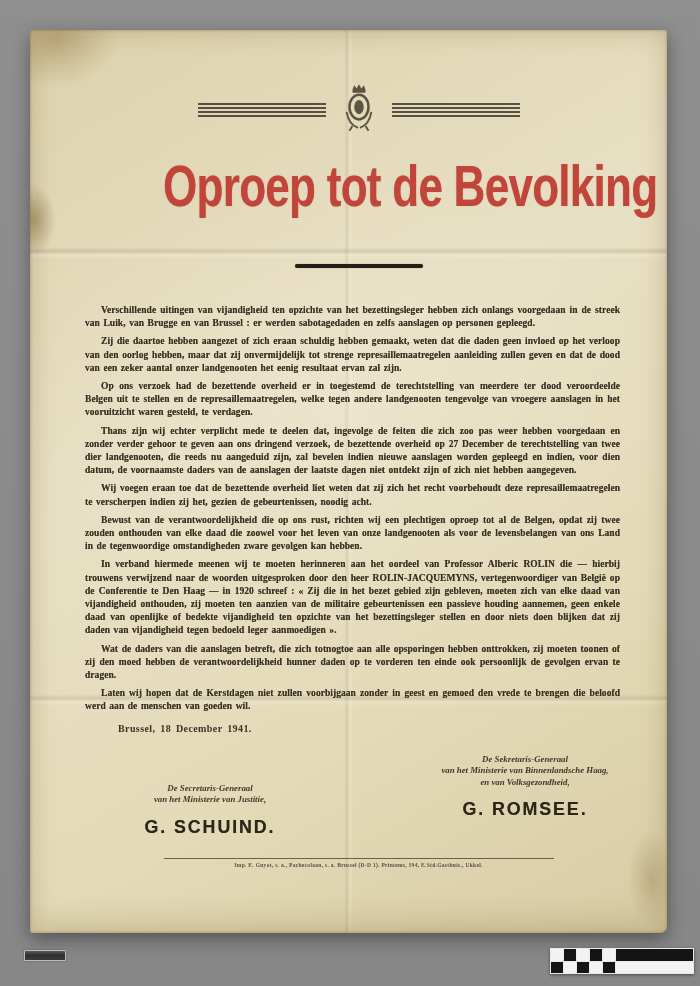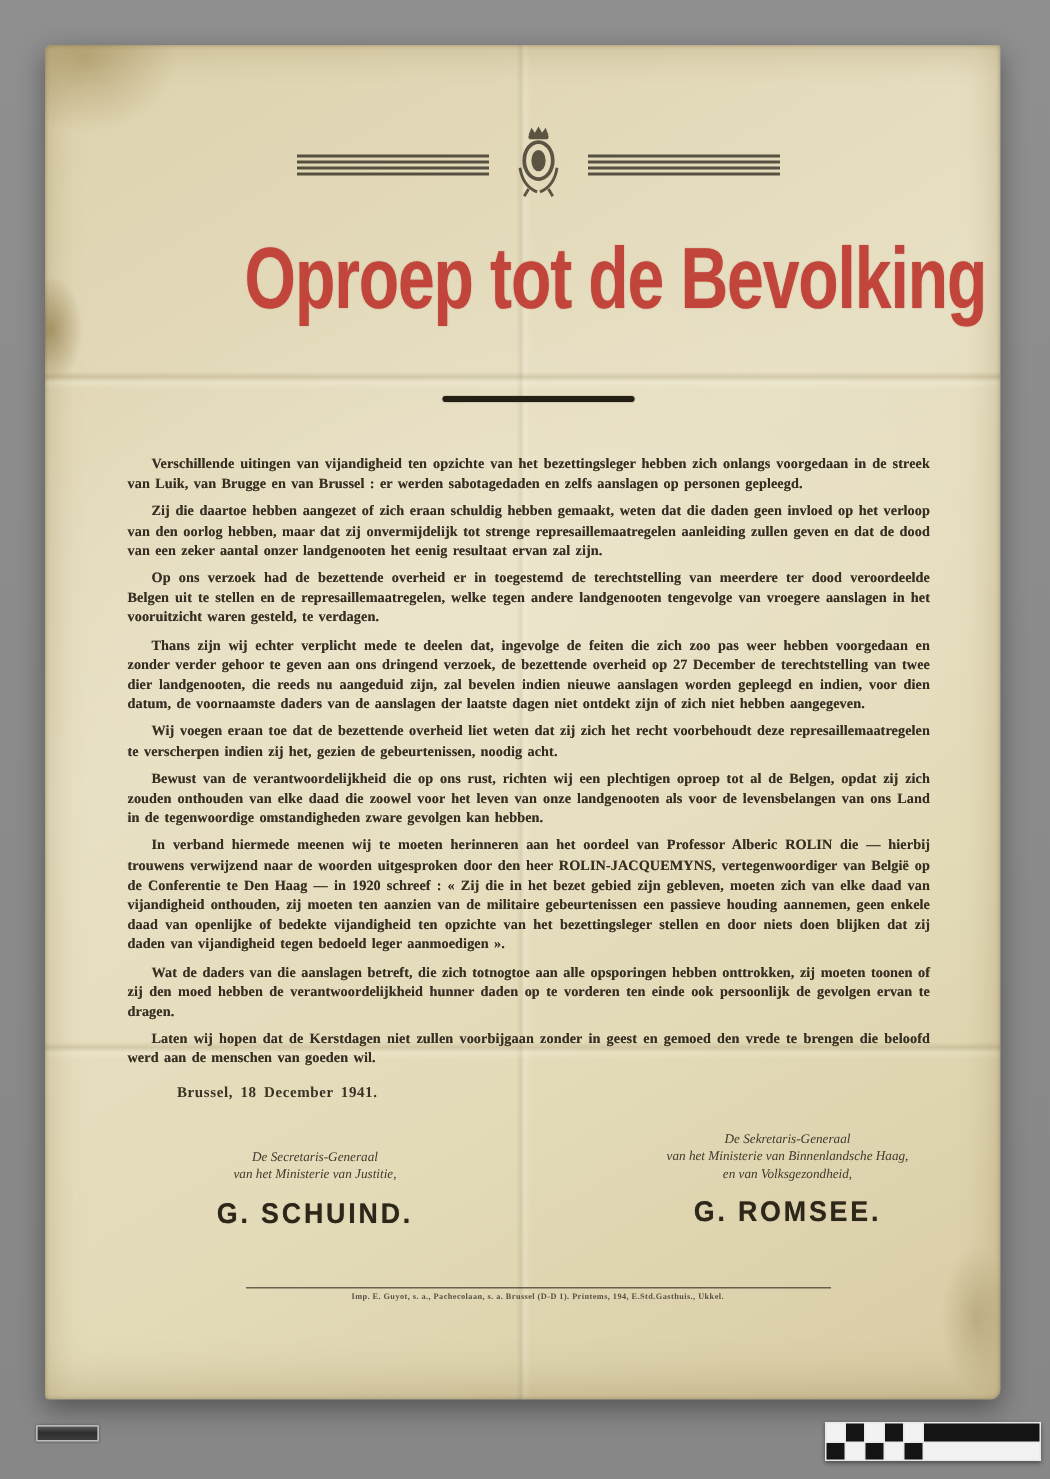--- a/index.html
+++ b/index.html
@@ -49,23 +49,23 @@
     text-align:justify;text-indent:16px;letter-spacing:.05px;word-spacing:1.1px;
     text-shadow:0 0 .4px rgba(55,45,30,.55);
   }
   .dateline{
     margin:9px 0 0 33px;font-size:10px;font-weight:bold;color:#3a3325;
     letter-spacing:.4px;word-spacing:2px;
   }
   
   .signatures{position:relative;height:88px;margin-top:8px;}
   .sig{position:absolute;text-align:center;color:#3f382b;}
-  .sig-left{left:0;top:24px;width:250px;}
+  .sig-left{left:0;top:41px;width:250px;}
   .sig-right{left:290px;top:12px;width:300px;}
-  .sig .fn{font-size:8.8px;font-style:italic;font-weight:normal;line-height:11.5px;}
+  .sig .fn{font-size:8.8px;font-style:italic;font-weight:bold;line-height:11.5px;}
   .sig .name{
     margin-top:10px;font-family:"Liberation Sans",sans-serif;font-weight:bold;
     font-size:19px;letter-spacing:2px;color:#2c2719;transform:scaleX(.94);
     transform-origin:center;text-shadow:0 0 .5px rgba(40,34,20,.6);
   }
   
   .imprint{margin-top:28px;text-align:center;}
   .imprint-rule{width:390px;height:1px;background:#4a4436;margin:0 auto;opacity:.8;}
   .imprint-text{margin-top:3px;font-size:5.5px;font-weight:bold;color:#565043;letter-spacing:.3px;}
   
@@ -125,21 +125,21 @@
     </div>
 
     <div class="divider"></div>
 
     <div class="body">
       <p>Verschillende uitingen van vijandigheid ten opzichte van het bezettingsleger hebben zich onlangs voorgedaan in de streek van Luik, van Brugge en van Brussel : er werden sabotagedaden en zelfs aanslagen op personen gepleegd.</p>
       <p>Zij die daartoe hebben aangezet of zich eraan schuldig hebben gemaakt, weten dat die daden geen invloed op het verloop van den oorlog hebben, maar dat zij onvermijdelijk tot strenge represaillemaatregelen aanleiding zullen geven en dat de dood van een zeker aantal onzer landgenooten het eenig resultaat ervan zal zijn.</p>
       <p>Op ons verzoek had de bezettende overheid er in toegestemd de terechtstelling van meerdere ter dood veroordeelde Belgen uit te stellen en de represaillemaatregelen, welke tegen andere landgenooten tengevolge van vroegere aanslagen in het vooruitzicht waren gesteld, te verdagen.</p>
       <p>Thans zijn wij echter verplicht mede te deelen dat, ingevolge de feiten die zich zoo pas weer hebben voorgedaan en zonder verder gehoor te geven aan ons dringend verzoek, de bezettende overheid op 27 December de terechtstelling van twee dier landgenooten, die reeds nu aangeduid zijn, zal bevelen indien nieuwe aanslagen worden gepleegd en indien, voor dien datum, de voornaamste daders van de aanslagen der laatste dagen niet ontdekt zijn of zich niet hebben aangegeven.</p>
       <p>Wij voegen eraan toe dat de bezettende overheid liet weten dat zij zich het recht voorbehoudt deze represaillemaatregelen te verscherpen indien zij het, gezien de gebeurtenissen, noodig acht.</p>
-      <p>Bewust van de verantwoordelijkheid die op ons rust, richten wij een plechtigen oproep tot al de Belgen, opdat zij zich zouden onthouden van elke daad die zoowel voor het leven van onze landgenooten als voor de levensbelangen van ons Land in de tegenwoordige omstandigheden zware gevolgen kan hebben.</p>
+      <p>Bewust van de verantwoordelijkheid die op ons rust, richten wij een plechtigen oproep tot al de Belgen, opdat zij twee zouden onthouden van elke daad die zoowel voor het leven van onze landgenooten als voor de levensbelangen van ons Land in de tegenwoordige omstandigheden zware gevolgen kan hebben.</p>
       <p>In verband hiermede meenen wij te moeten herinneren aan het oordeel van Professor Alberic ROLIN die — hierbij trouwens verwijzend naar de woorden uitgesproken door den heer ROLIN-JACQUEMYNS, vertegenwoordiger van België op de Conferentie te Den Haag — in 1920 schreef : « Zij die in het bezet gebied zijn gebleven, moeten zich van elke daad van vijandigheid onthouden, zij moeten ten aanzien van de militaire gebeurtenissen een passieve houding aannemen, geen enkele daad van openlijke of bedekte vijandigheid ten opzichte van het bezettingsleger stellen en door niets doen blijken dat zij daden van vijandigheid tegen bedoeld leger aanmoedigen ».</p>
       <p>Wat de daders van die aanslagen betreft, die zich totnogtoe aan alle opsporingen hebben onttrokken, zij moeten toonen of zij den moed hebben de verantwoordelijkheid hunner daden op te vorderen ten einde ook persoonlijk de gevolgen ervan te dragen.</p>
       <p>Laten wij hopen dat de Kerstdagen niet zullen voorbijgaan zonder in geest  en gemoed den vrede te brengen die beloofd werd aan de menschen van goeden wil.</p>
     </div>
 
     <div class="dateline">Brussel, 18 December 1941.</div>
 
     <div class="signatures">
       <div class="sig sig-left">
         <div class="fn">De Secretaris-Generaal</div>

